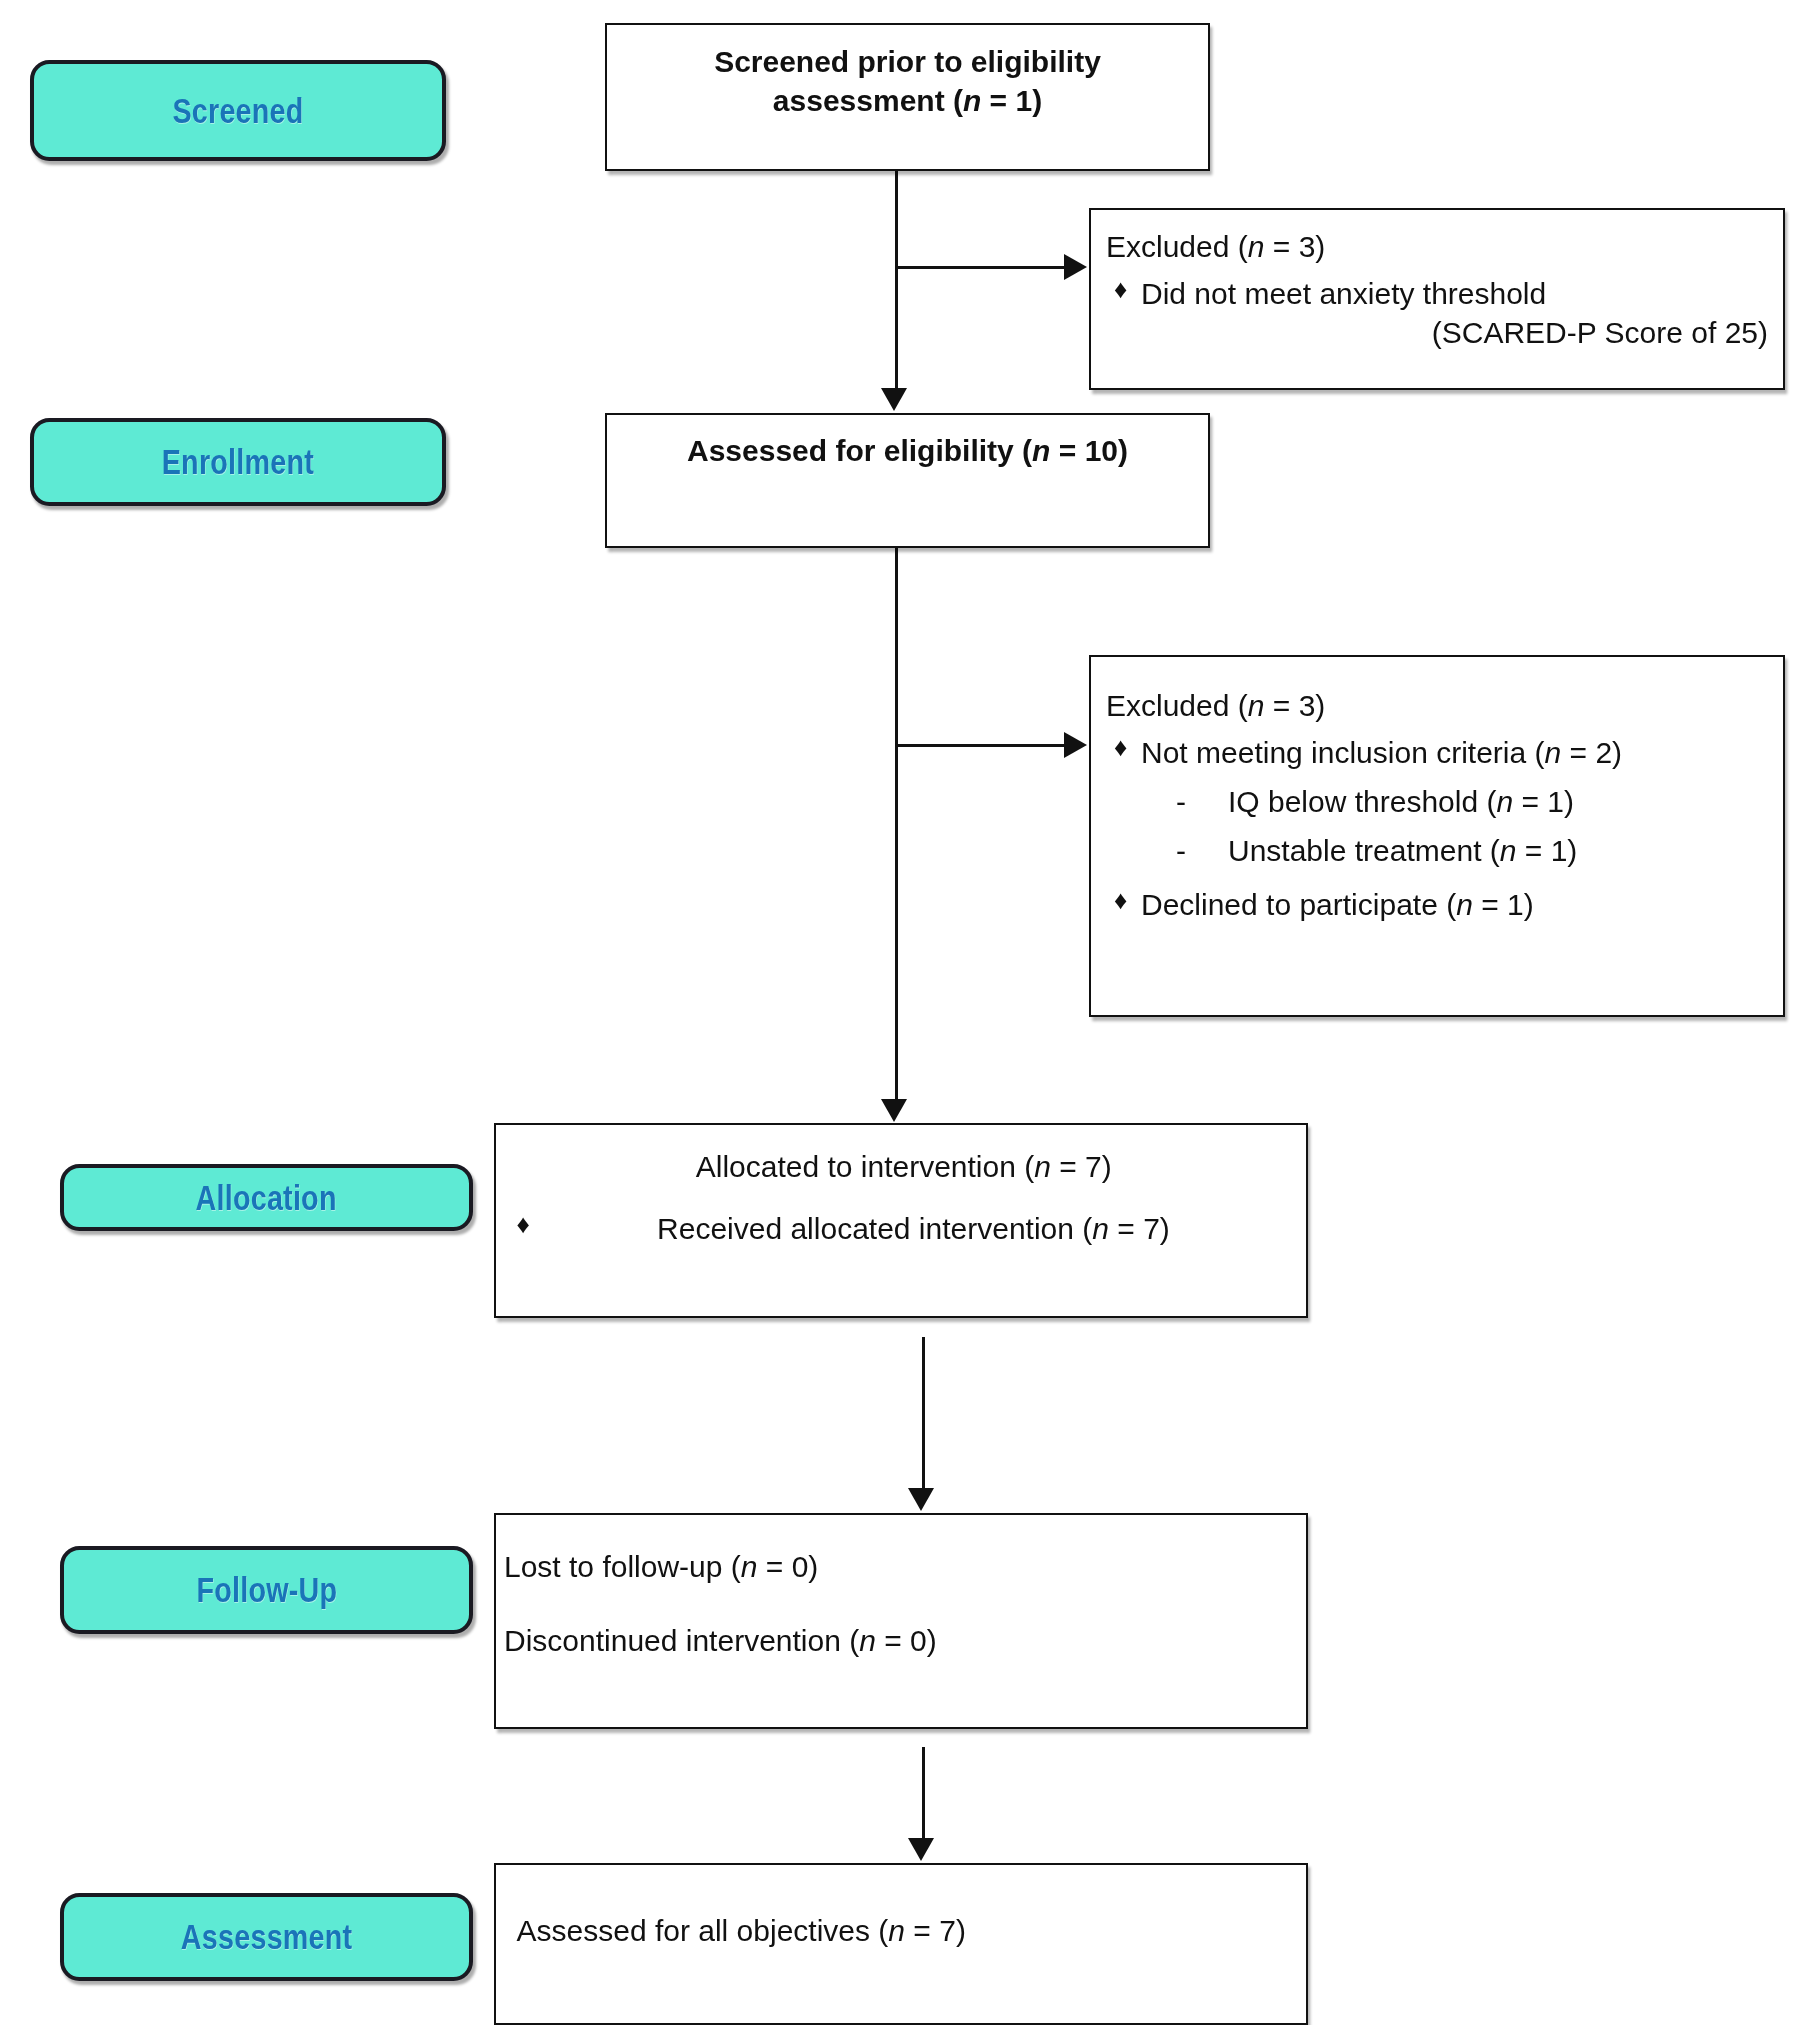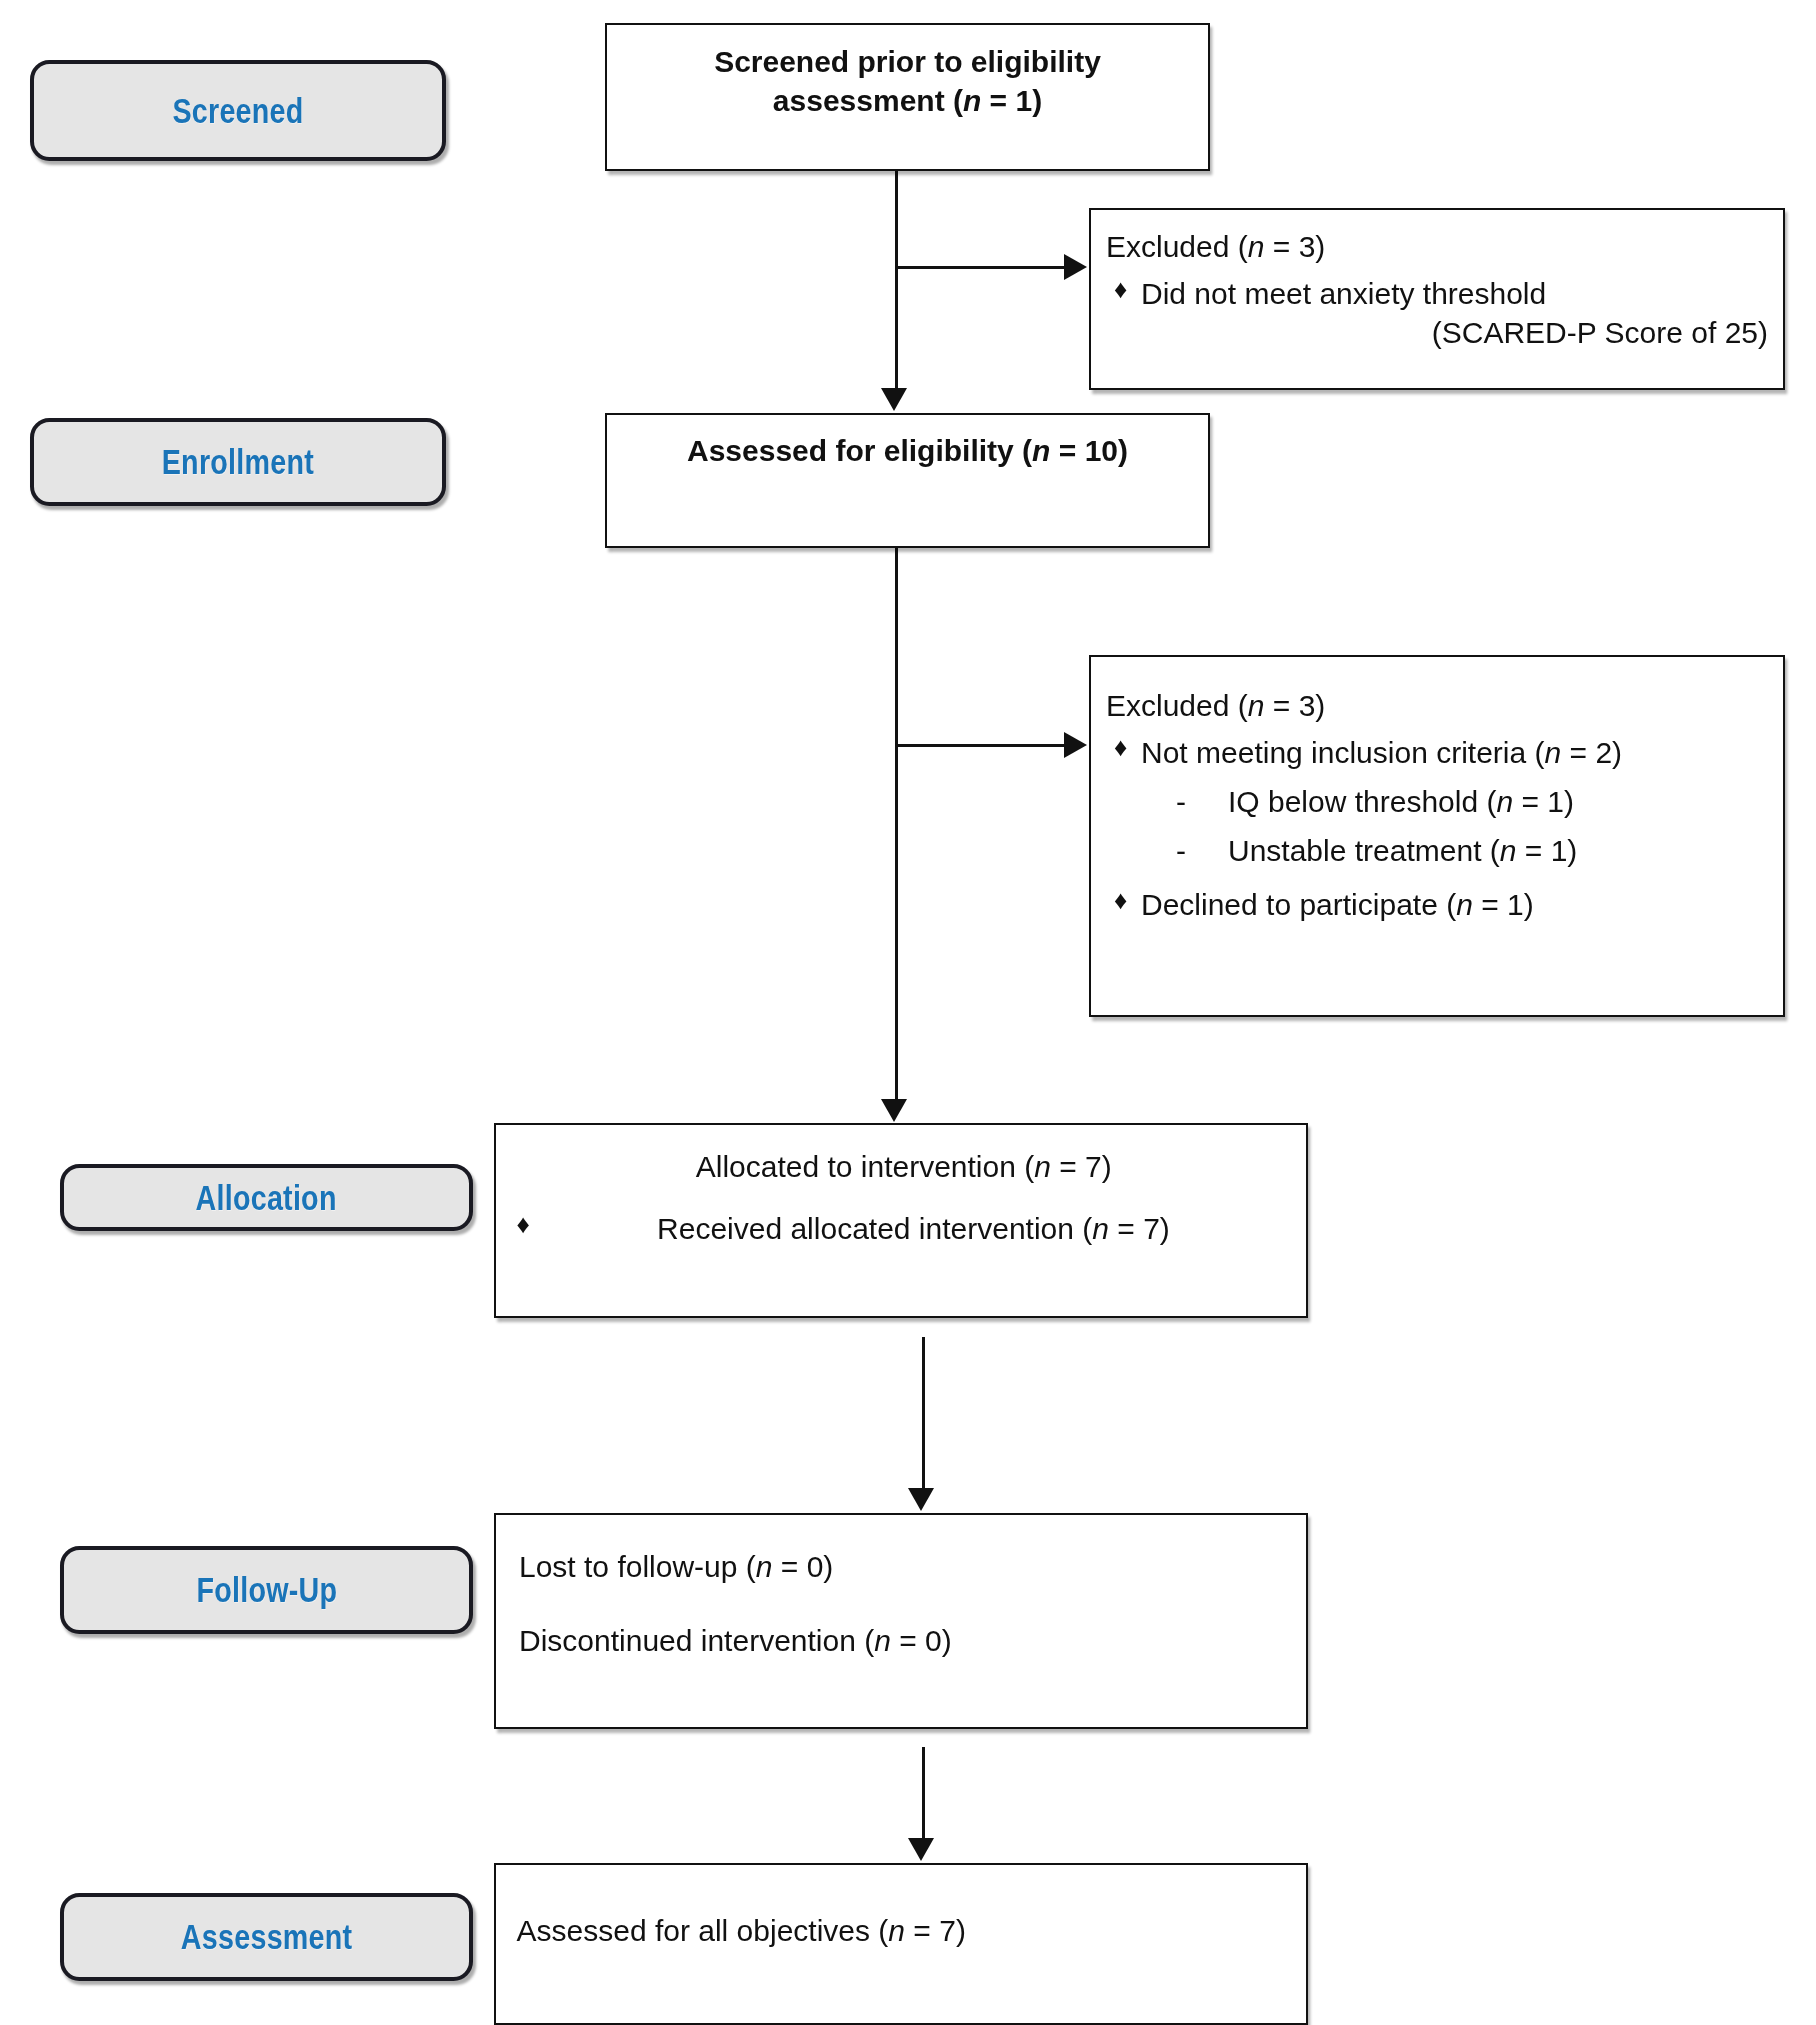--- a/index.html
+++ b/index.html
@@ -16,21 +16,21 @@
     width: 1817px;
     height: 2025px;
     background: #ffffff;
     overflow: hidden;
   }
 
   
   .pill {
     position: absolute;
     box-sizing: border-box;
-    background: #e5e5e5;
+    background: #5eead4;
     border: 4px solid #1a1a22;
     border-radius: 19.4px;
     box-shadow: 2.8px 4px 2.8px rgba(0,0,0,0.32);
     display: flex;
     align-items: center;
     justify-content: center;
   }
   .pill-label {
     color: #1A74B8;
     font-weight: bold;
@@ -258,21 +258,21 @@
     <div class="box-inner" style="padding-top:21.6px; padding-left:20.5px;text-align:center;">
       <div class="line"><span>Allocated to intervention (</span><span class="ital">n</span><span> = 7)</span></div>
 
       <div class="line tight-bullet">
         <span class="bullet">♦</span><span>Received allocated intervention (</span><span class="ital">n</span><span> = 7)</span>
       </div>
     </div>
   </div>
 
   <div class="box" style="left:494px; top:1513px; width:814px; height:216px;">
-    <div class="box-inner" style="padding-top:32px; padding-left:23px;">
+    <div class="box-inner" style="padding-top:32px; padding-left:8px;">
       <div class="line"><span>Lost to follow-up (</span><span class="ital">n</span><span> = 0)</span></div>
 
       <div class="gap"></div>
 
       <div class="line"><span>Discontinued intervention (</span><span class="ital">n</span><span> = 0)</span></div>
     </div>
   </div>
 
   <div class="box" style="left:494px; top:1863px; width:814px; height:162px;">
     <div class="box-inner" style="padding-top:46px; padding-left:20.5px;">

